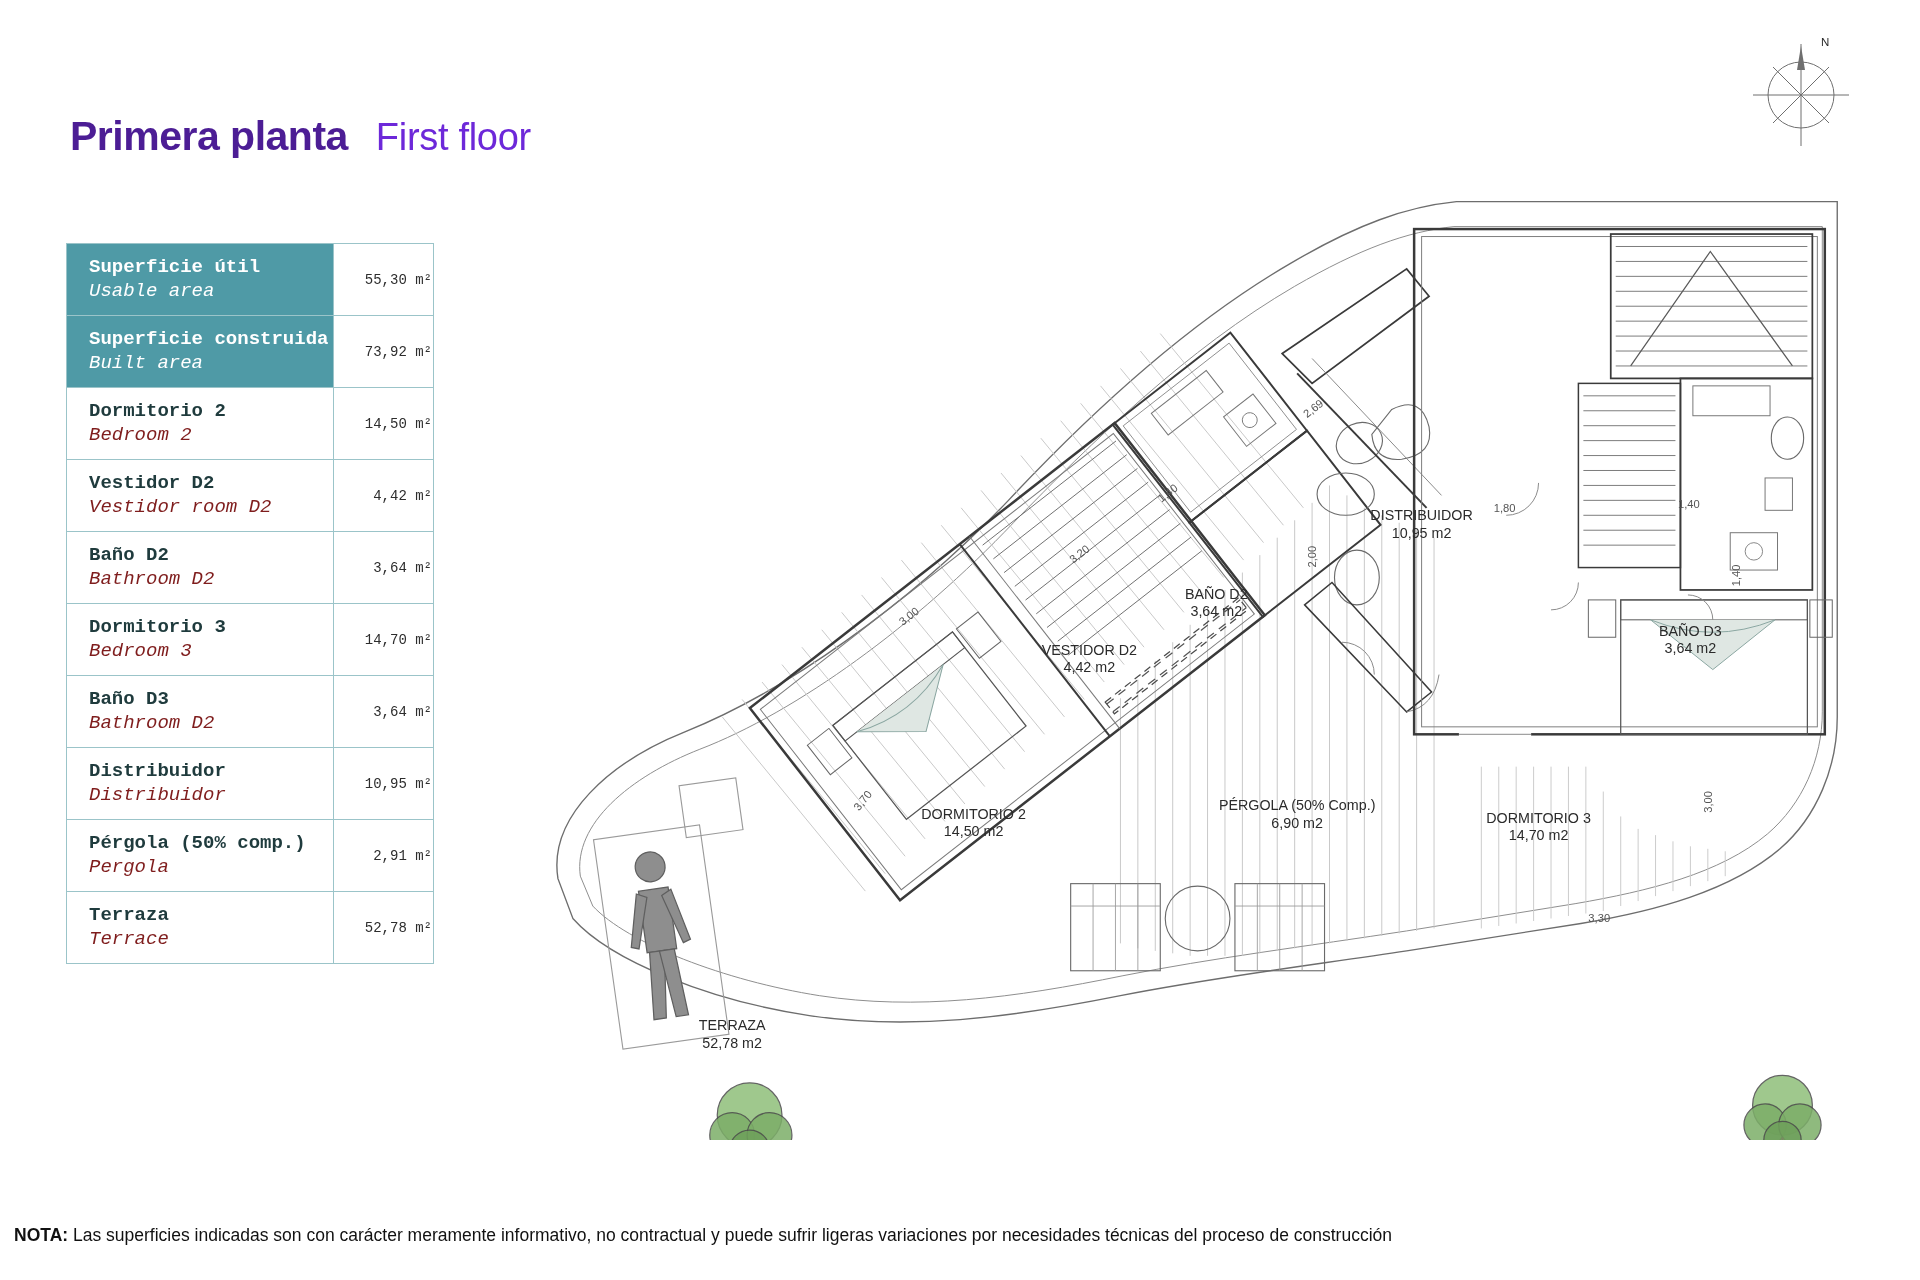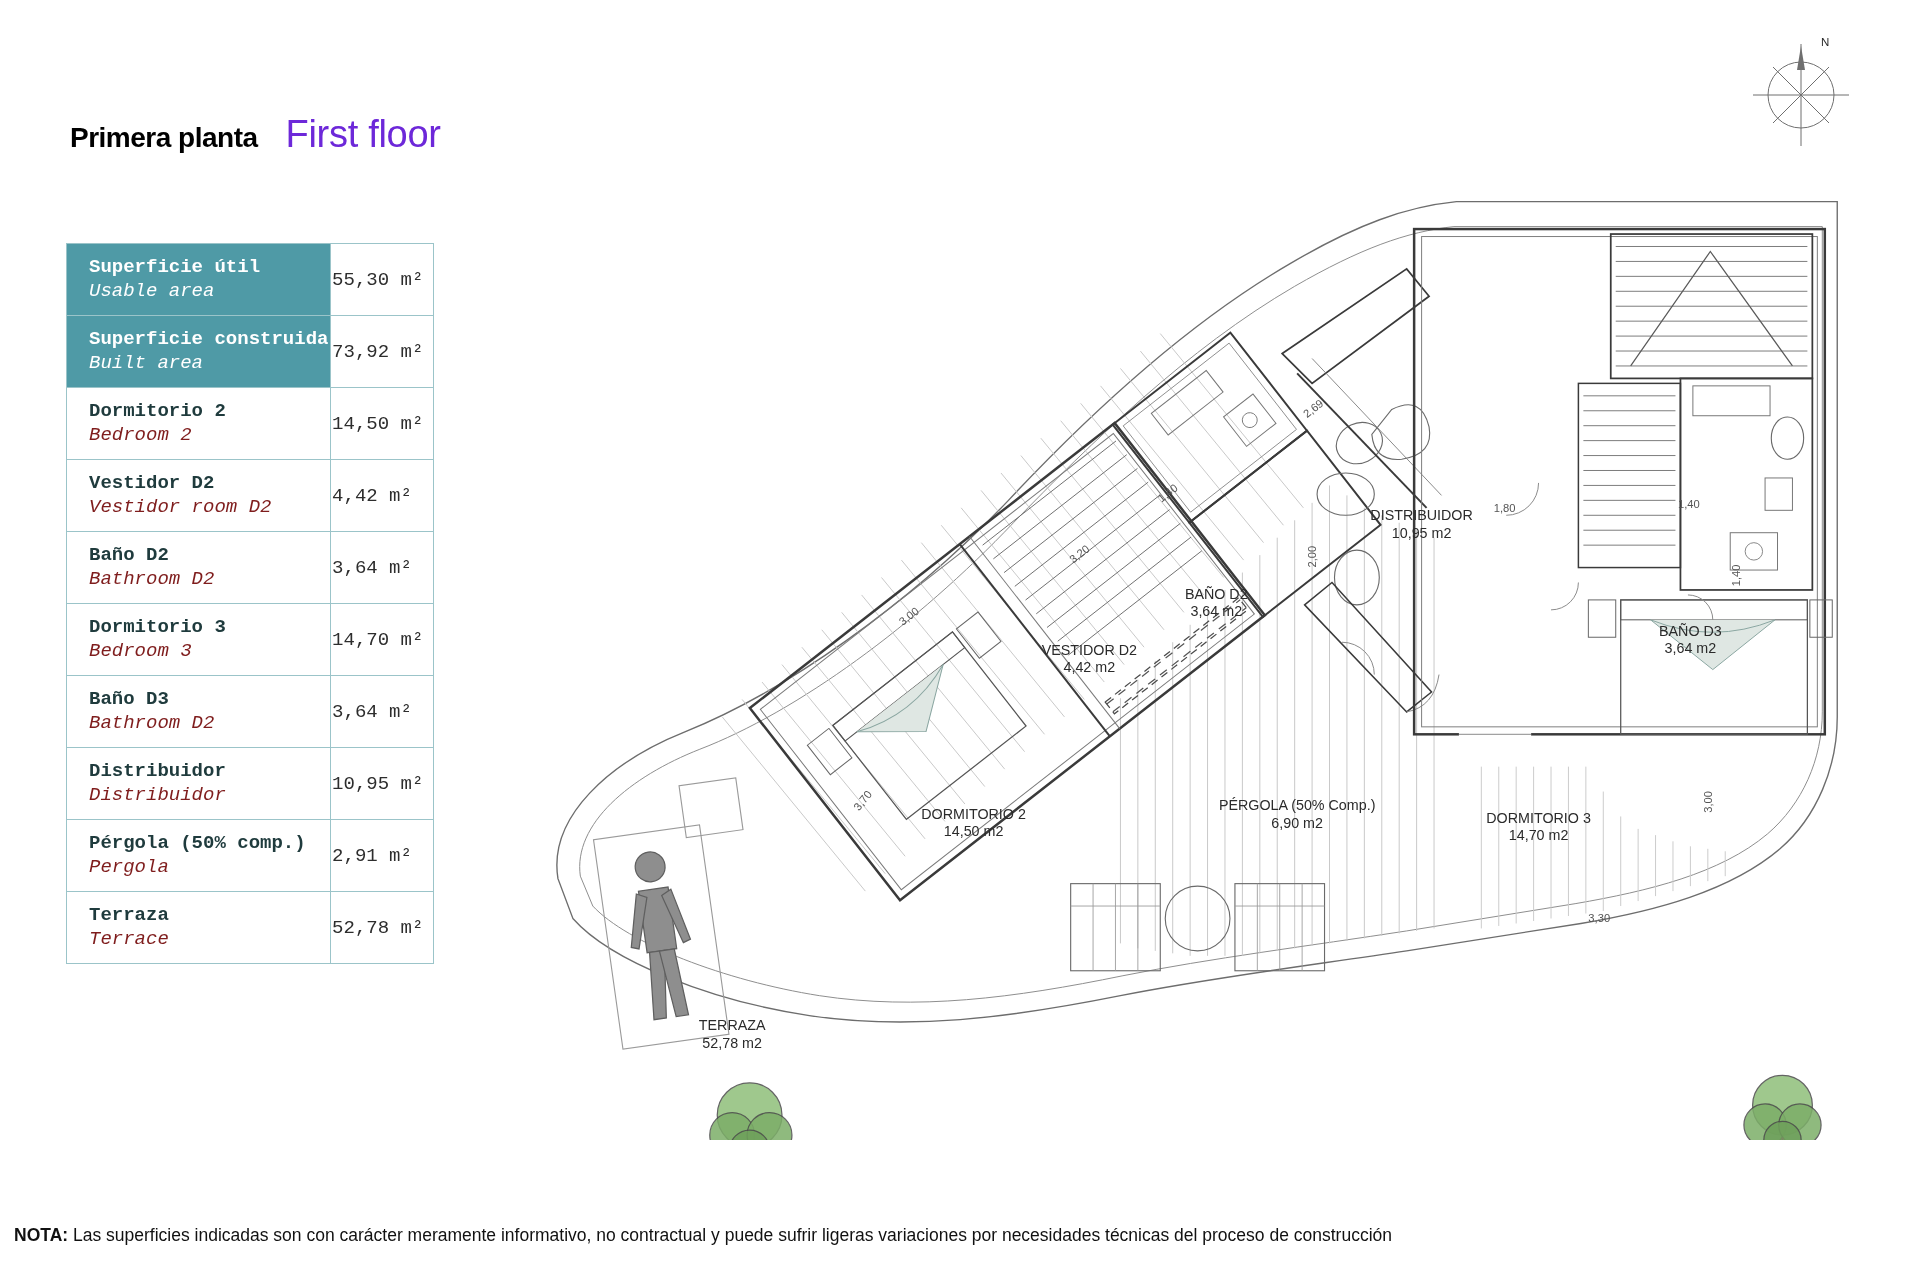--- a/index.html
+++ b/index.html
@@ -18,23 +18,23 @@
   
   #title-block {
     position: absolute;
     left: 70px;
     top: 113px;
     display: flex;
     align-items: baseline;
     gap: 28px;
   }
   #title-es {
-    font-size: 28px;
+    font-size: 41px;
     font-weight: bold;
-    color: #000000;
+    color: #4c1d95;
     letter-spacing: -0.5px;
   }
   #title-en {
     font-size: 38px;
     color: #6d28d9;
     letter-spacing: -0.3px;
   }
 
   
   #areas-table {
@@ -52,22 +52,22 @@
     border: 1px solid #9bc4c9;
     vertical-align: middle;
   }
   #areas-table td.label-cell {
     width: 290px;
     padding: 6px 0 6px 22px;
     line-height: 1.25;
   }
   #areas-table td.value-cell {
     width: 120px;
-    text-align: left;
-    font-size: 19px;
+    text-align: right;
+    font-size: 14px;
     color: #2d2d2d;
   }
   .lbl-es {
     font-size: 19px;
     font-weight: bold;
     color: #1f3b3d;
     display: block;
   }
   .lbl-en {
     font-size: 19px;

